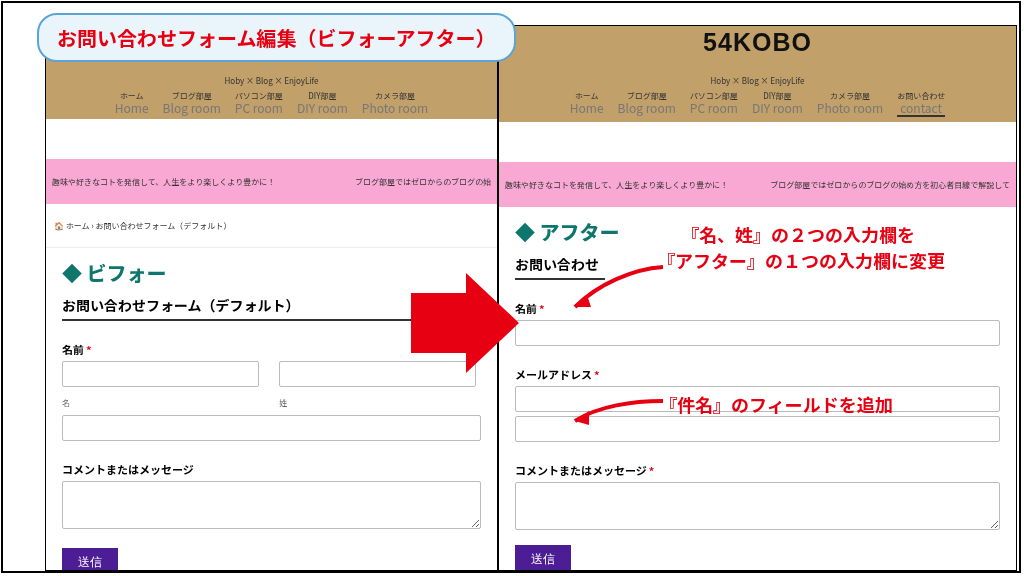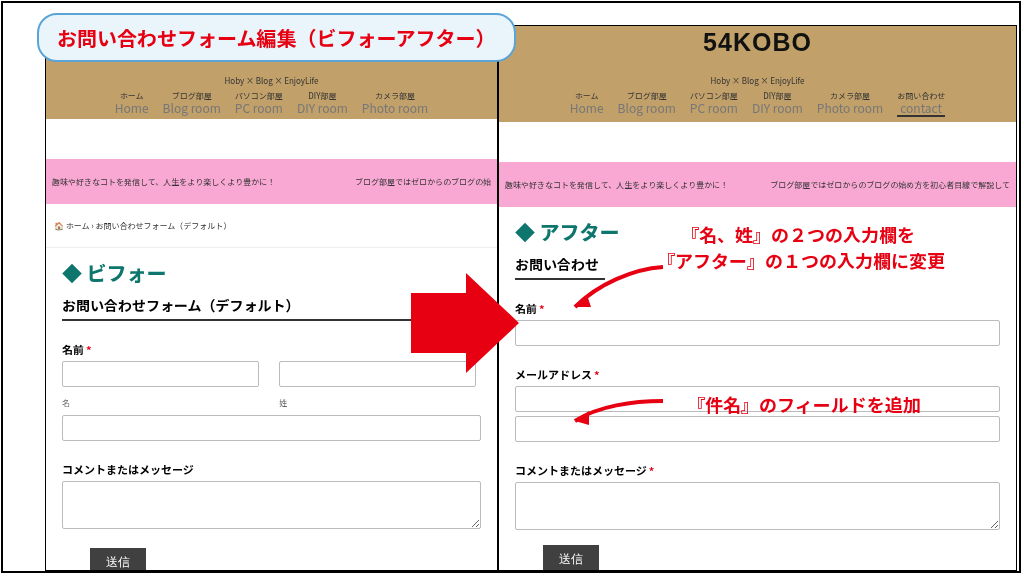--- a/index.html
+++ b/index.html
@@ -22,21 +22,21 @@
   .crumb .home-icon { display:inline-block; }
   .content { padding:10px 16px; }
   .section-label { color:#0f766e; font-weight:800; font-size:20px; }
   .form-title { margin-top:8px; font-size:14px; font-weight:700; border-bottom:2px solid #333; padding-bottom:4px; display:block;}
   .field-label { font-size:11px; font-weight:700; margin-top:20px; display:block;}
   .req { color:#e60012; margin-left:2px; }
   .input { width:100%; height:26px; border:1px solid #bbb; border-radius:2px; margin-top:4px; background:#fff; }
   .input.small { width:47%; display:inline-block; }
   .sublabel { font-size:8px; color:#666; display:inline-block; width:47%; margin-top:2px;}
   .textarea { width:100%; height:48px; border:1px solid #bbb; border-radius:2px; margin-top:4px; }
-  .submit { background:#404040; color:#fff; border:none; padding:6px 16px; font-size:12px; margin-top:14px; cursor:pointer;margin-left:28px;}
+  .submit { background:#4c1d95; color:#fff; border:none; padding:6px 16px; font-size:12px; margin-top:14px; cursor:pointer;}
   .annot { position:absolute; color:#e60012; font-weight:700; font-size:18px; z-index:25;}
   svg.arrow { position:absolute; z-index:24; }
   .bigarrow { position:absolute; left:408px; top:270px; z-index:40;}
 </style>
 </head>
 <body>
 
 <div class="outer">
 
   <div class="title-pill">お問い合わせフォーム編集（ビフォーアフター）</div>
@@ -150,21 +150,21 @@
       <button class="submit" style="margin-top:10px;">送信</button>
     </div>
   </div>
 
   <svg class="bigarrow" width="110" height="100">
     <polygon points="0,20 55,20 55,0 108,50 55,100 55,80 0,80" fill="#e60012"></polygon>
   </svg>
 
   <div class="annot" style="left:634px; top:218px;margin-left:44px;">『名、姓』の２つの入力欄を</div>
   <div class="annot" style="left:654px; top:244px;">『アフター』の１つの入力欄に変更</div>
-  <div class="annot" style="left:684px; top:388px;text-align:center;">『件名』のフィールドを追加</div>
+  <div class="annot" style="left:656px; top:388px;text-align:center;">『件名』のフィールドを追加</div>
 
   <svg class="arrow" style="left:560px; top:256px;" width="110" height="60">
     <path d="M100,8 C70,10 35,25 12,48" stroke="#e60012" stroke-width="4" fill="none"></path>
     <polygon points="12,48 24,36 28,48" fill="#e60012"></polygon>
   </svg>
 
   <svg class="arrow" style="left:560px; top:388px;" width="110" height="42">
     <path d="M100,10 C70,10 35,15 12,30" stroke="#e60012" stroke-width="4" fill="none"></path>
     <polygon points="12,30 26,20 26,34" fill="#e60012"></polygon>
   </svg>

